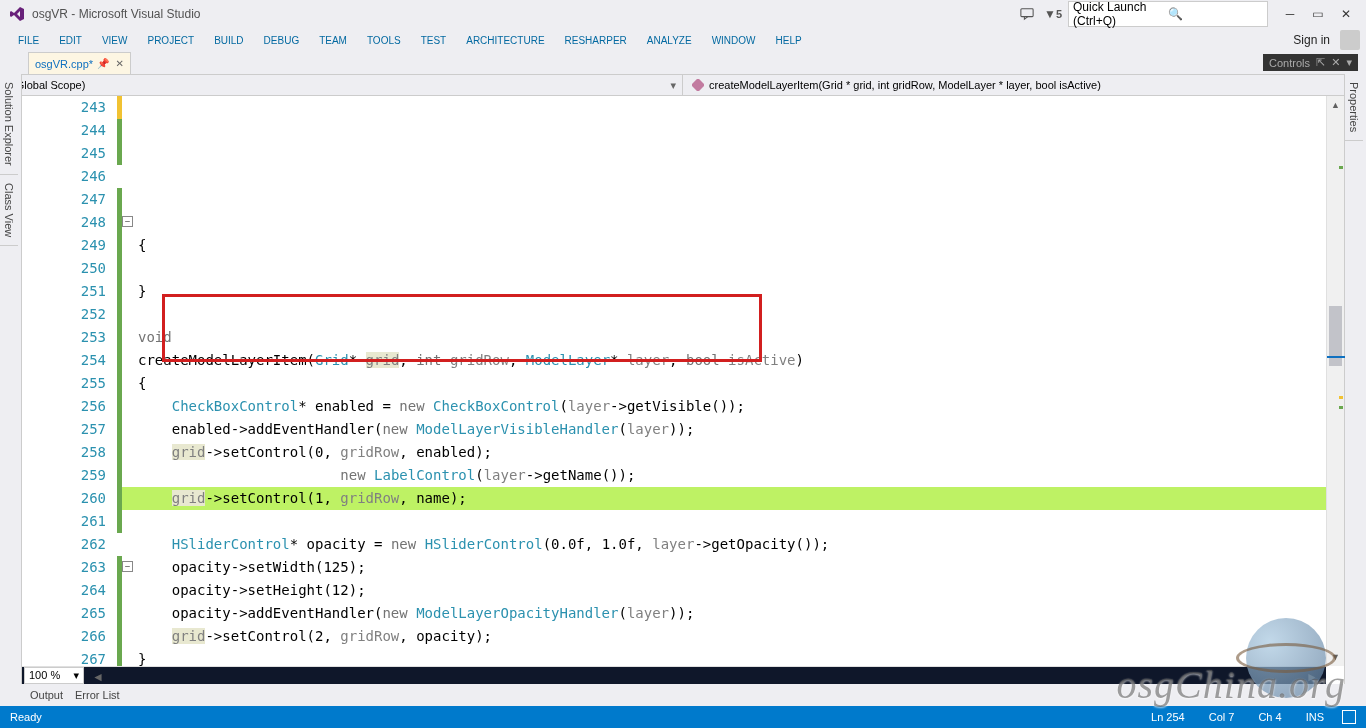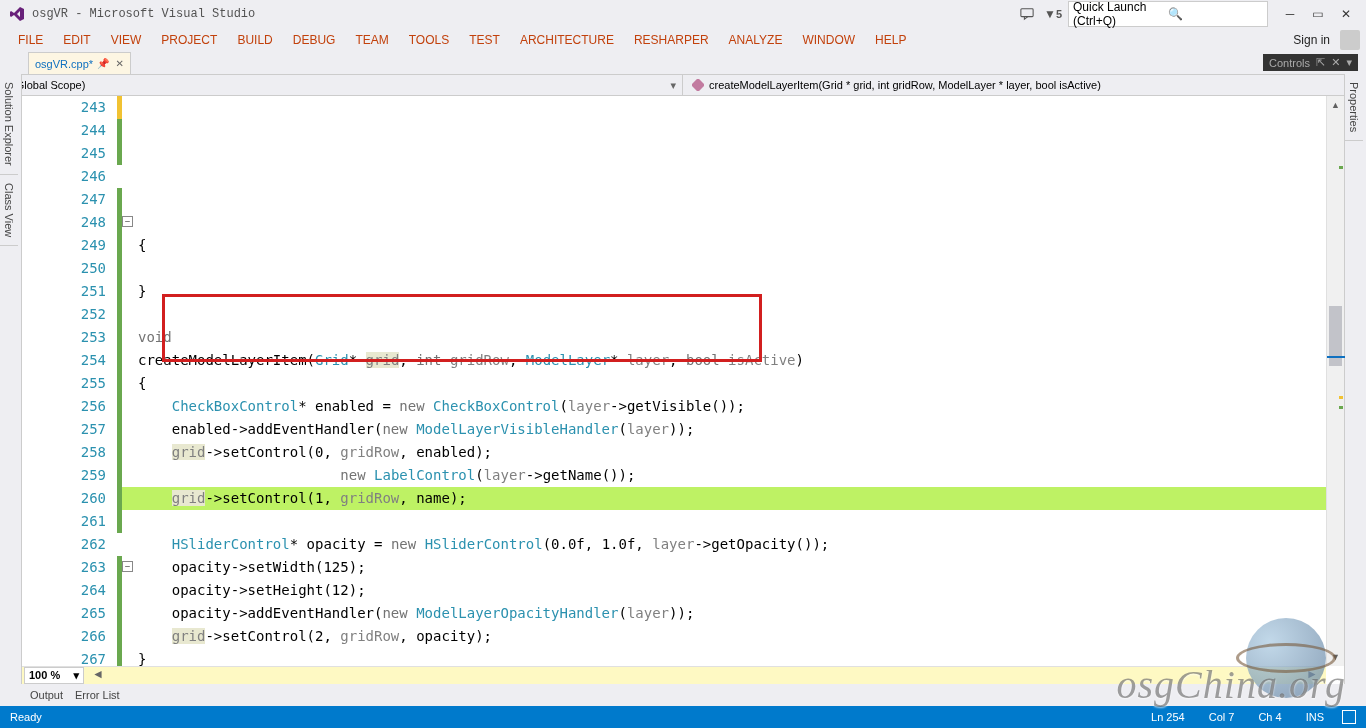--- a/index.html
+++ b/index.html
@@ -1,31 +1,31 @@
 <!DOCTYPE html>
 <html><head>
 <meta charset="utf-8">
 <style>
 * { margin: 0; padding: 0; box-sizing: border-box; }
 body { font-family: "Segoe UI", Tahoma, sans-serif; font-size: 12px; background: #eeeef2; width: 1366px; height: 728px; overflow: hidden; position: relative; }
 
 
 .title-bar { height: 28px; background: #eeeef2; display: flex; align-items: center; padding-left: 8px; }
 .title-bar .vs-logo { width: 18px; height: 18px; margin-right: 6px; display:flex; align-items:center; justify-content:center;}
-.title-bar .title { color: #525252; font-size: 12px; flex: 1; font-family: Liberation Mono, monospace; }
+.title-bar .title { color: #525252; font-size: 12px; flex: 1; }
 .title-bar .right { display: flex; align-items: center; gap: 4px; margin-right: 6px; }
 .title-bar .status-icon { width: 22px; height: 22px; display:flex; align-items:center; justify-content:center; color:#555;}
 .quick-launch { width: 200px; height: 22px; background: #fff; border: 1px solid #ccc; display:flex; align-items:center; padding:12px 4px; color:#000000;}
 .quick-launch span { flex:1; }
 .win-btns { display:flex; margin-left:4px;}
 .win-btn { width: 28px; height: 22px; display:flex; align-items:center; justify-content:center; color:#333; font-size:12px;}
 
 
 .menu-bar { height: 24px; background: #eeeef2; display: flex; align-items: center; padding-left: 8px; }
-.menu-bar .menu-item { padding: 3px 10px; color: #c2410c; font-size: 12px; }
+.menu-bar .menu-item { padding: 3px 10px; color: #0369a1; font-size: 10px; }
 .menu-bar .spacer { flex: 1; }
 .menu-bar .signin { padding-right: 10px; color:#1e1e1e;}
 .menu-bar .user-icon { width:20px; height:20px; background:#ccc; border-radius:2px; margin-right:6px;}
 
 
 .tab-row { height: 22px; background: #eeeef2; display:flex; align-items:flex-end; padding-left:28px; position:relative;}
 .file-tab { height: 22px; background: #fdf6e3; border:1px solid #ccc; border-bottom:none; display:flex; align-items:center; padding:0 6px; font-size:11px; color:#0e70c0;}
 .file-tab .close { margin-left:6px; color:#666; font-size:10px;}
 .pin { color:#0e70c0; margin-left:4px; font-size:10px;}
 .tab-row .right-controls { position:absolute; right:8px; top:2px; display:flex; align-items:center; gap:6px; color:#ccc; font-size:11px;}
@@ -66,21 +66,21 @@
 .red-box { position:absolute; border:3px solid #d21f1f; pointer-events:none;}
 
 
 .tooltip { position:absolute; background:#f6f6f6; border:1px solid #767676; padding:2px 8px; font-size:12px; font-family:"Segoe UI"; color:#1e1e1e; z-index:10;}
 
 
 .v-scroll { position:absolute; right:0; top:0; bottom:18px; width:18px; background:#f0f0f0; border-left:1px solid #e0e0e0;}
 .v-thumb { position:absolute; left:2px; right:2px; background:#c2c3c9; border-radius:0;}
 .v-scroll .arrow { height:18px; display:flex; align-items:center; justify-content:center; color:#606060; font-size:9px;}
 .map-mark { position:absolute; right:1px; width:4px; height:3px;}
-.h-scroll { position:absolute; left:0; right:18px; bottom:0; height:18px; background:#fef9c3; border-top:1px solid #e0e0e0; display:flex; align-items:flex-start;font-weight:bold;}
+.h-scroll { position:absolute; left:0; right:18px; bottom:0; height:18px; background:#0f172a; border-top:1px solid #e0e0e0; display:flex; align-items:flex-end;}
 .zoom { width:60px; background:#fff; border:1px solid #ccc; font-size:11px; padding:1px 4px; margin-left:2px; display:flex;}
 .split-box { position:absolute; right:0; top:0; width:18px; height:12px; background:#e8e8ec; border:1px solid #ccc;}
 
 
 .bottom-tabs { position:absolute; left:22px; right:22px; bottom:22px; height:22px; background:#eeeef2; display:flex; align-items:center; padding-left:8px; gap:12px; font-size:11px; color:#444;}
 
 
 .status-bar { position:absolute; left:0; right:0; bottom:0; height:22px; background:#007acc; color:#fff; display:flex; align-items:center; padding:0 10px; font-size:11px;}
 .status-bar .left { flex:1;}
 .status-bar .field { margin-left:24px;}

